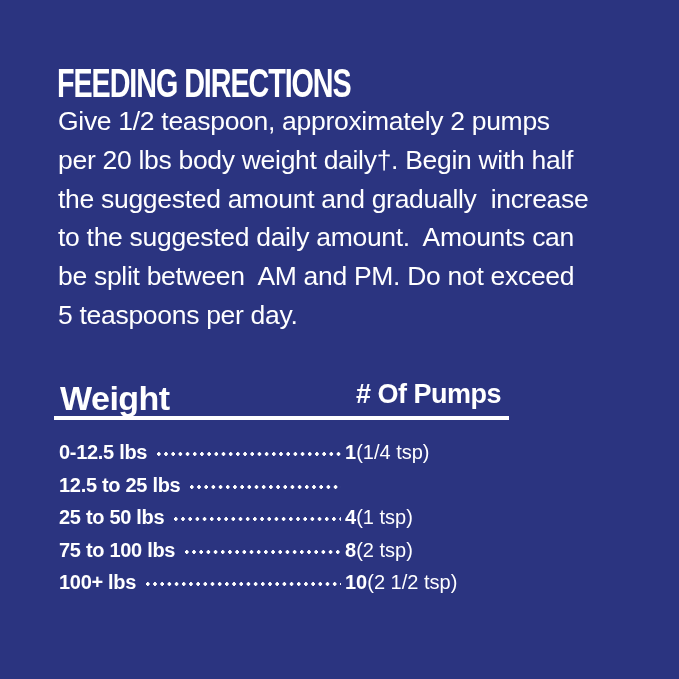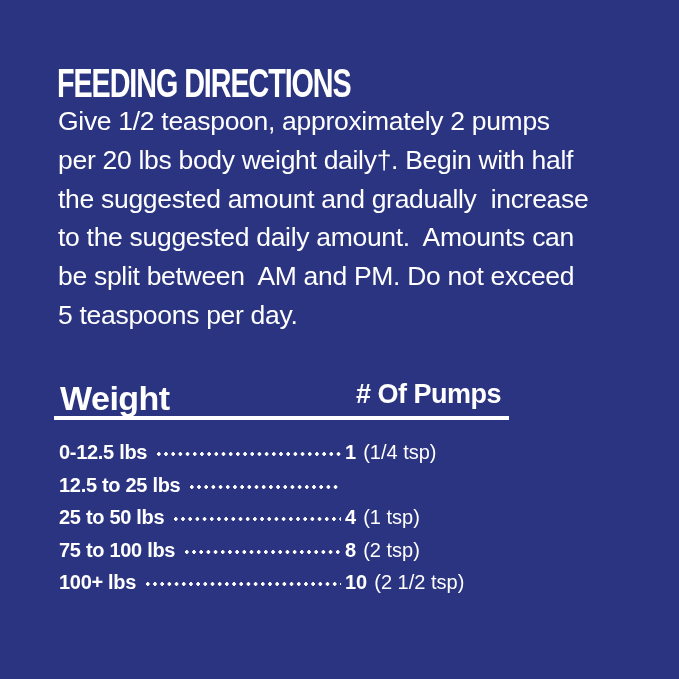--- a/index.html
+++ b/index.html
@@ -102,21 +102,20 @@
     left: 286px;
     top: 0;
     line-height: 32.5px;
     white-space: pre;
   }
   .p .num {
     font-weight: 700;
   }
   .p .tsp {
     font-weight: 400;
-    margin-left: 7px;
   }
 </style>
 </head>
 <body>
 
 <div class="panel">
 
   <h1 class="title">FEEDING DIRECTIONS</h1>
 
   <div class="para">

